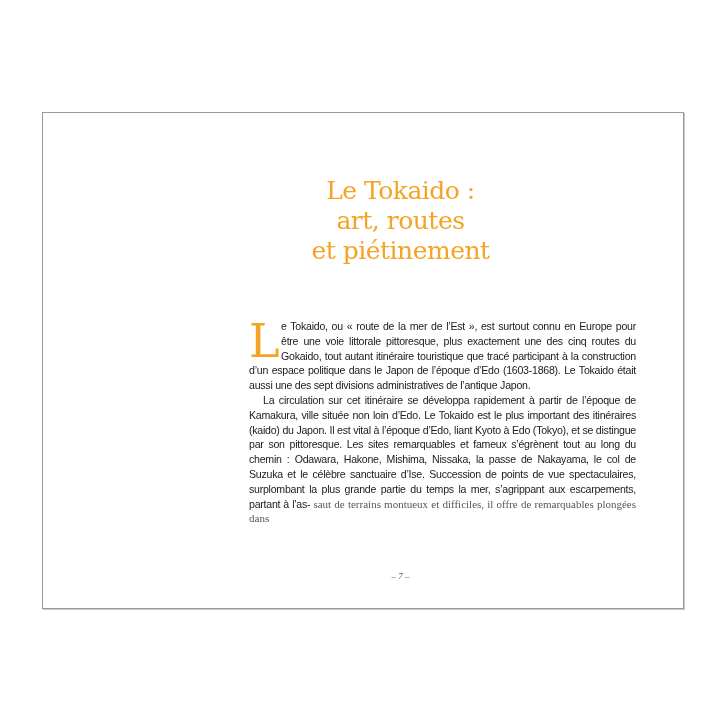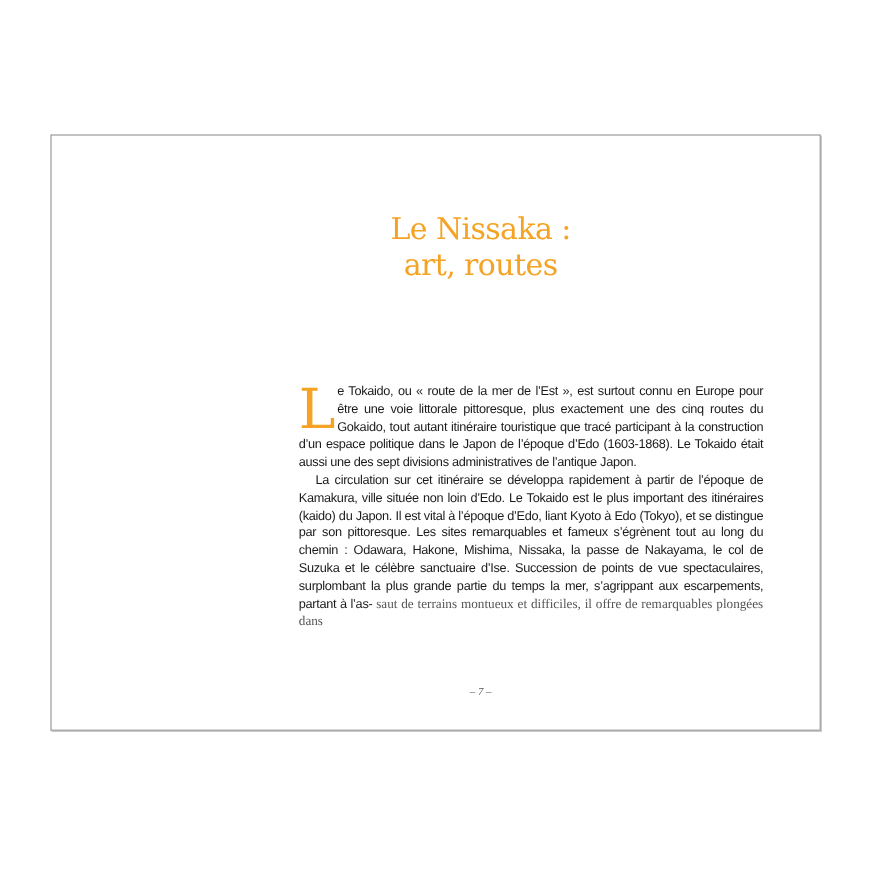--- a/index.html
+++ b/index.html
@@ -33,22 +33,23 @@
     position:absolute; left:0; width:100%; top:458px; text-align:center;
     font-family:"Liberation Serif", serif; font-style:italic; font-size:9px; color:#555;
     padding-left:75px; box-sizing:border-box;
   }
 </style>
 </head>
 <body>
 
 <div class="page">
   <div class="title">
-    <span class="t1">Le Nissaka :</span>
+    <span class="t1">Le Tokaido :</span>
     <span class="t2">art, routes</span>
+    <span class="t3">et piétinement</span>
   </div>
 
   <div class="body">
     <p>
       <span class="dropcap">L</span>
       <span>e Tokaido, ou « route de la mer de l’Est », est surtout connu en Europe pour être une voie littorale pittoresque, plus exactement une des cinq routes du Gokaido, tout autant itinéraire touristique que tracé participant à la construction d’un espace politique dans le Japon de l’époque d’Edo (1603-1868). Le Tokaido était aussi une des sept divisions administratives de l’antique Japon.</span>
     </p>
     <p class="indent">
       <span>La circulation sur cet itinéraire se développa rapidement à partir de l’époque de Kamakura, ville située non loin d’Edo. Le Tokaido est le plus important des itinéraires (kaido) du Japon. Il est vital à l’époque d’Edo, liant Kyoto à Edo (Tokyo), et se distingue par son pittoresque. Les sites remarquables et fameux s’égrènent tout au long du chemin : Odawara, Hakone, Mishima, Nissaka, la passe de Nakayama, le col de Suzuka et le célèbre sanctuaire d’Ise. Succession de points de vue spectaculaires, surplombant la plus grande partie du temps la mer, s’agrippant aux escarpements, partant à l’as-</span>
       <span class="serif-line">saut de terrains montueux et difficiles, il offre de remarquables plongées dans</span>

